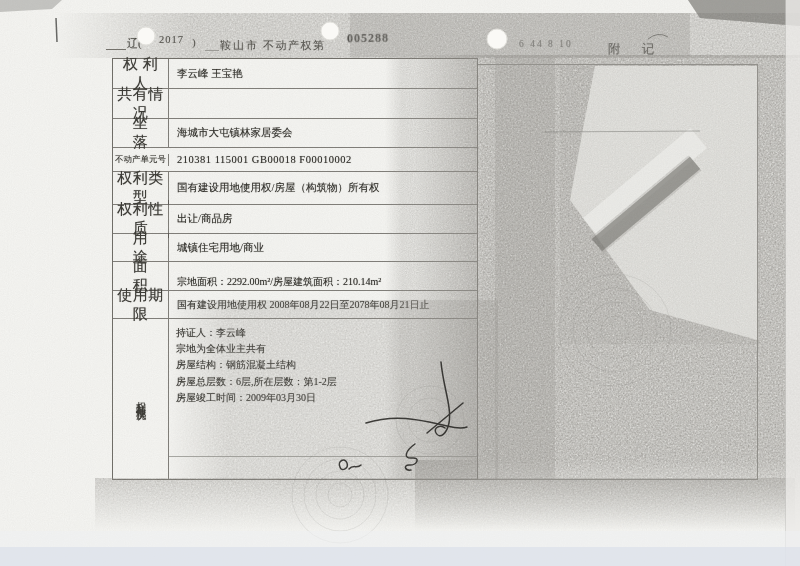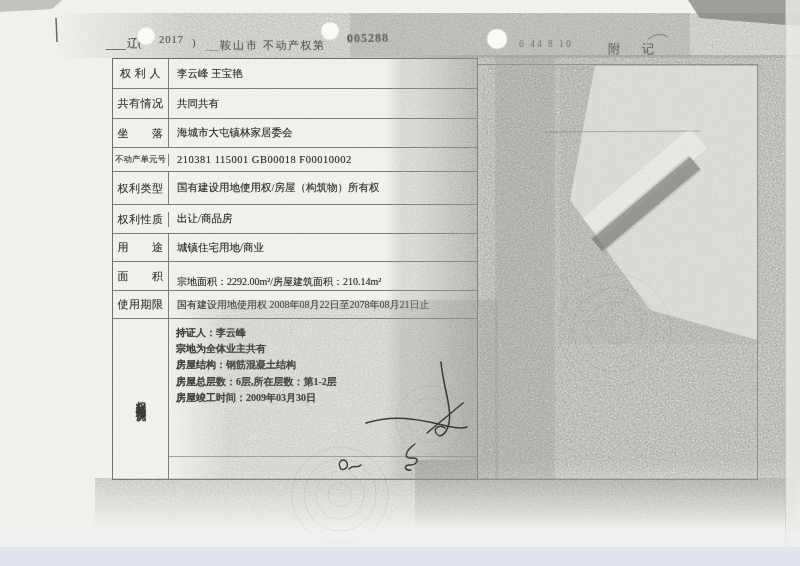--- a/index.html
+++ b/index.html
@@ -18,24 +18,24 @@
   .city{left:220px;top:38px;font-size:11px;letter-spacing:2px;}
   .series{left:263px;top:38px;font-size:11px;letter-spacing:1.5px;}
   .certnum{left:347px;top:31px;font-size:12px;font-weight:bold;color:#262622;
            filter:blur(.5px);transform:rotate(-1deg);letter-spacing:1px;}
   .stampcode{left:519px;top:39px;font-size:9.5px;color:#4a4a46;opacity:.85;letter-spacing:2px;}
   .annex-title{left:592px;top:41px;font-size:12.5px;letter-spacing:9px;color:#2e2d28;margin-left:16px;}
   
   .tbl{position:absolute;left:112px;top:58px;width:366px;height:422px;
        border:1px solid rgba(72,70,64,.8);box-sizing:border-box;background:transparent;}
   .trow{display:flex;border-bottom:1px solid rgba(72,70,64,.7);box-sizing:border-box;}
-  .trow:last-child{border-bottom:none;font-weight:bold;}
+  .trow:last-child{border-bottom:none;}
   .tlabel{width:56px;border-right:1px solid rgba(72,70,64,.7);box-sizing:border-box;
           display:flex;align-items:center;justify-content:center;text-align:center;
-          font-size:11px;color:#34332e;letter-spacing:.5px;padding:0 2px;
+          font-size:15px;color:#34332e;letter-spacing:.5px;padding:0 2px;
           text-shadow:0 0 .8px rgba(52,51,46,.5);}
   .tvalue{flex:1;display:flex;align-items:center;padding-left:8px;
           font-size:10.5px;color:#2b2a25;white-space:nowrap;
           text-shadow:0 0 .8px rgba(43,42,37,.55);}
   .orow{position:relative;}
   .vlabel{writing-mode:vertical-rl;text-orientation:upright;letter-spacing:2px;font-size:10px;}
   .ocontent{flex:1;padding:6px 0 0 7px;font-size:10px;line-height:16.2px;color:#2b2a25;
             text-shadow:0 0 .8px rgba(43,42,37,.55);}
   .oline{position:absolute;left:56px;right:0;top:137px;border-top:1px solid rgba(72,70,64,.45);}
   .annex{position:absolute;left:478px;top:64px;width:280px;height:416px;
@@ -59,21 +59,20 @@
   <span class="hdr-txt stampcode">6 44 8 10</span>
   <span class="hdr-txt annex-title">附 记</span>
 
   <div class="tbl">
     <div class="trow" style="height:30px;">
       <div class="tlabel">权 利 人</div>
       <div class="tvalue">李云峰 王宝艳</div>
     </div>
     <div class="trow" style="height:30px;">
       <div class="tlabel">共有情况</div>
-      <div class="tvalue">共同共有</div>
     </div>
     <div class="trow" style="height:29px;">
       <div class="tlabel">坐　　落</div>
       <div class="tvalue">海城市大屯镇林家居委会</div>
     </div>
     <div class="trow" style="height:24px;align-items:center;">
       <div class="tlabel" style="font-size:8.5px;letter-spacing:0;">不动产单元号</div>
       <div class="tvalue" style="letter-spacing:.5px;">210381 115001 GB00018 F00010002</div>
     </div>
     <div class="trow" style="height:33px;">

